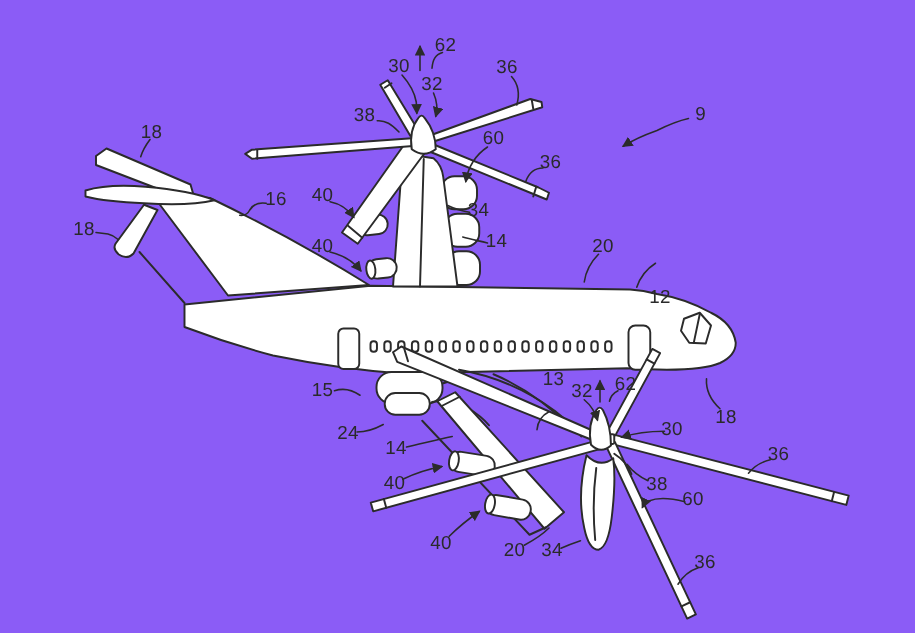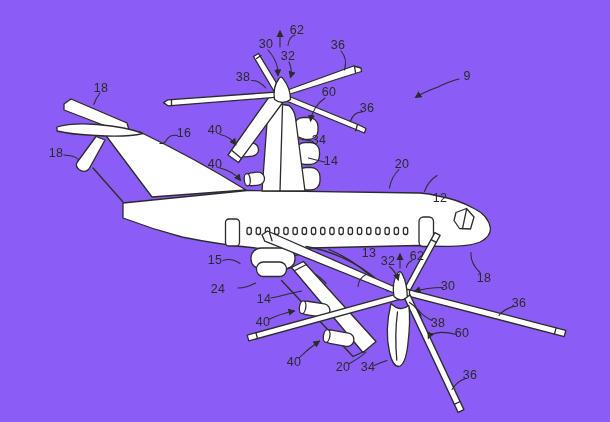--- a/index.html
+++ b/index.html
@@ -193,21 +193,21 @@
       <div class="ref-label" style="left: 319px; top: 140px; color: rgb(42, 42, 42);">34</div>
       <div class="ref-label" style="left: 331px; top: 161px; color: rgb(42, 42, 42);">14</div>
       <div class="ref-label" style="left: 184px; top: 133px; color: rgb(42, 42, 42); text-align: right;">16</div>
       <div class="ref-label" style="left: 101px; top: 88px; color: rgb(42, 42, 42);">18</div>
       <div class="ref-label" style="left: 56px; top: 153px; color: rgb(42, 42, 42);">18</div>
       <div class="ref-label" style="left: 402px; top: 164px; color: rgb(42, 42, 42); text-align: right;">20</div>
       <div class="ref-label" style="left: 440px; top: 170px; color: rgb(42, 42, 42); margin-top: 28px;">12</div>
       <div class="ref-label" style="left: 467px; top: 76px; color: rgb(42, 42, 42);">9</div>
       <div class="ref-label" style="left: 484px; top: 278px; color: rgb(42, 42, 42);">18</div>
       <div class="ref-label" style="left: 215px; top: 260px; color: rgb(42, 42, 42);">15</div>
-      <div class="ref-label" style="left: 218px; top: 289px; color: rgb(42, 42, 42);">24</div>
+      <div class="ref-label" style="left: 232px; top: 289px; color: rgb(42, 42, 42);">24</div>
       <div class="ref-label" style="left: 369px; top: 253px; color: rgb(42, 42, 42);">13</div>
       <div class="ref-label" style="left: 388px; top: 261px; color: rgb(42, 42, 42);">32</div>
       <div class="ref-label" style="left: 417px; top: 256px; color: rgb(42, 42, 42);">62</div>
       <div class="ref-label" style="left: 448px; top: 286px; color: rgb(42, 42, 42);">30</div>
       <div class="ref-label" style="left: 519px; top: 303px; color: rgb(42, 42, 42);">36</div>
       <div class="ref-label" style="left: 438px; top: 323px; color: rgb(42, 42, 42);">38</div>
       <div class="ref-label" style="left: 462px; top: 333px; color: rgb(42, 42, 42);">60</div>
       <div class="ref-label" style="left: 470px; top: 375px; color: rgb(42, 42, 42);">36</div>
       <div class="ref-label" style="left: 368px; top: 367px; color: rgb(42, 42, 42);">34</div>
       <div class="ref-label" style="left: 343px; top: 367px; color: rgb(42, 42, 42);">20</div>

